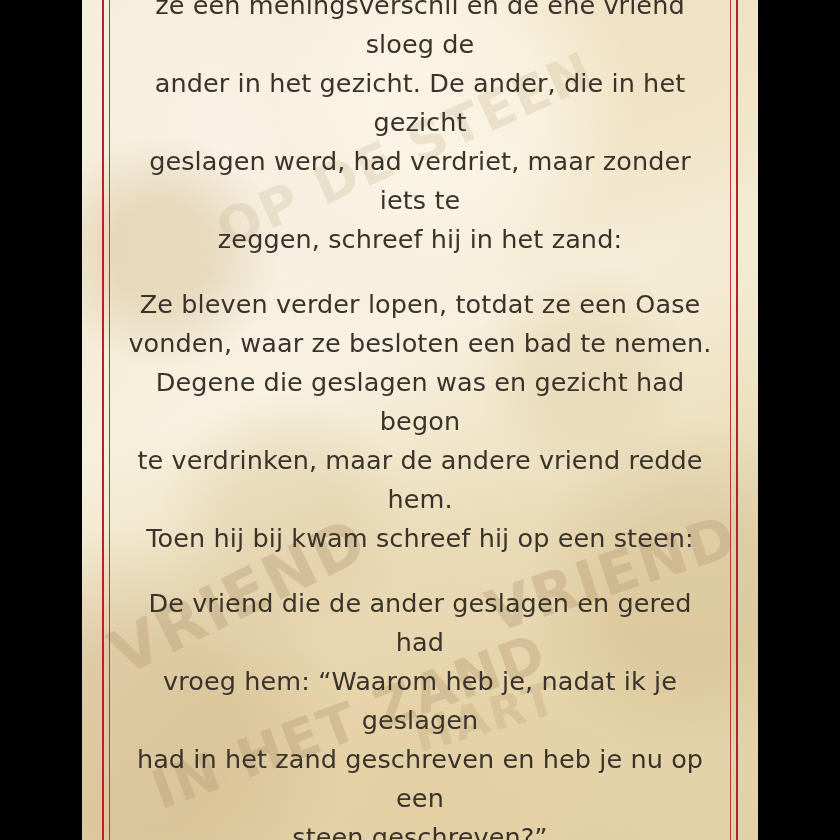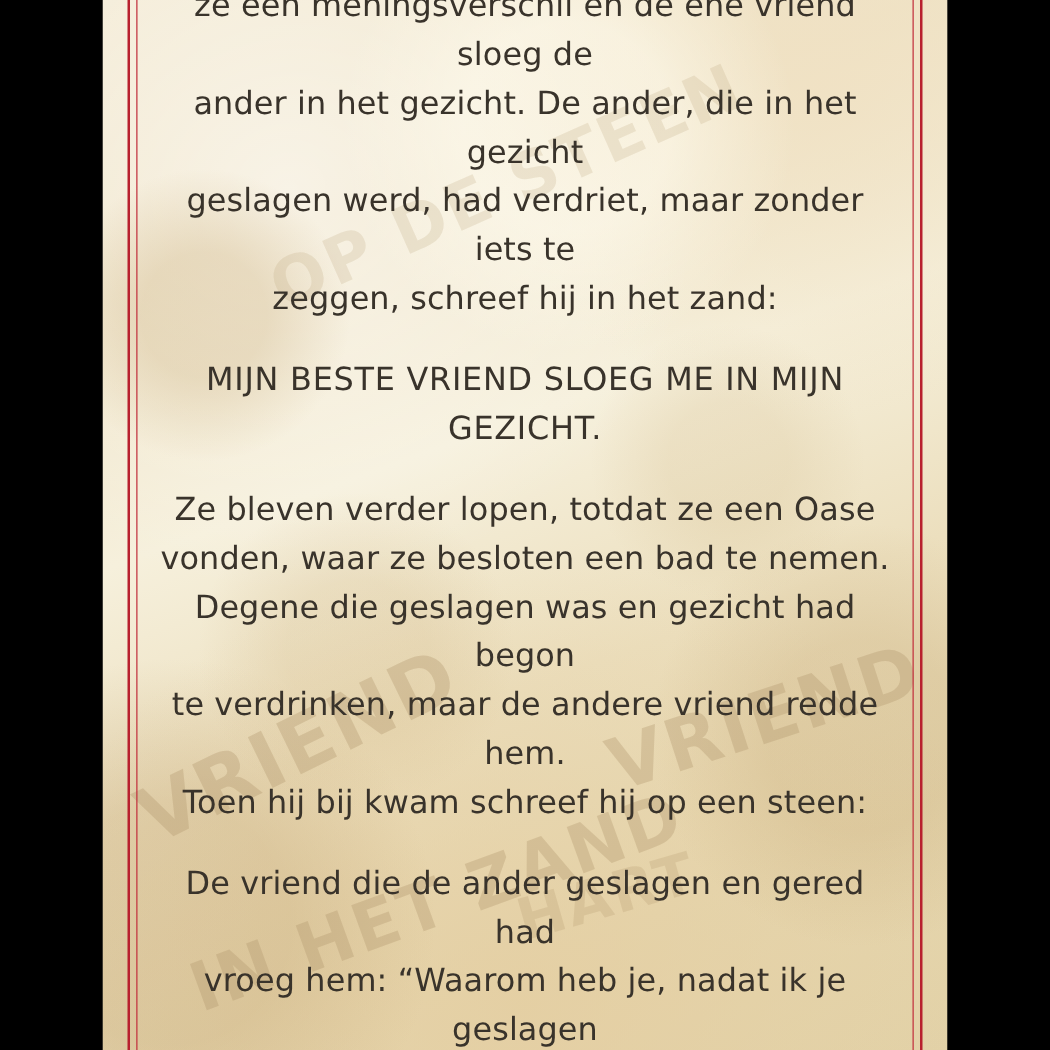--- a/index.html
+++ b/index.html
@@ -135,21 +135,20 @@
     <div class="watermark wm5">HART</div>
 
     <div class="frame-outer"></div>
     <div class="frame-inner"></div>
 
     <div id="content">
       <p class="para">ze een meningsverschil en de ene vriend sloeg de
 ander in het gezicht. De ander, die in het gezicht
 geslagen werd, had verdriet, maar zonder iets te
 zeggen, schreef hij in het zand:</p>
-      <p class="para caps">MIJN BESTE VRIEND SLOEG ME IN MIJN GEZICHT.</p>
       <p class="para">Ze bleven verder lopen, totdat ze een Oase
 vonden, waar ze besloten een bad te nemen.
 Degene die geslagen was en gezicht had begon
 te verdrinken, maar de andere vriend redde hem.
 Toen hij bij kwam schreef hij op een steen:</p>
       <p class="para">De vriend die de ander geslagen en gered had
 vroeg hem: “Waarom heb je, nadat ik je geslagen
 had in het zand geschreven en heb je nu op een
 steen geschreven?”</p>
 

